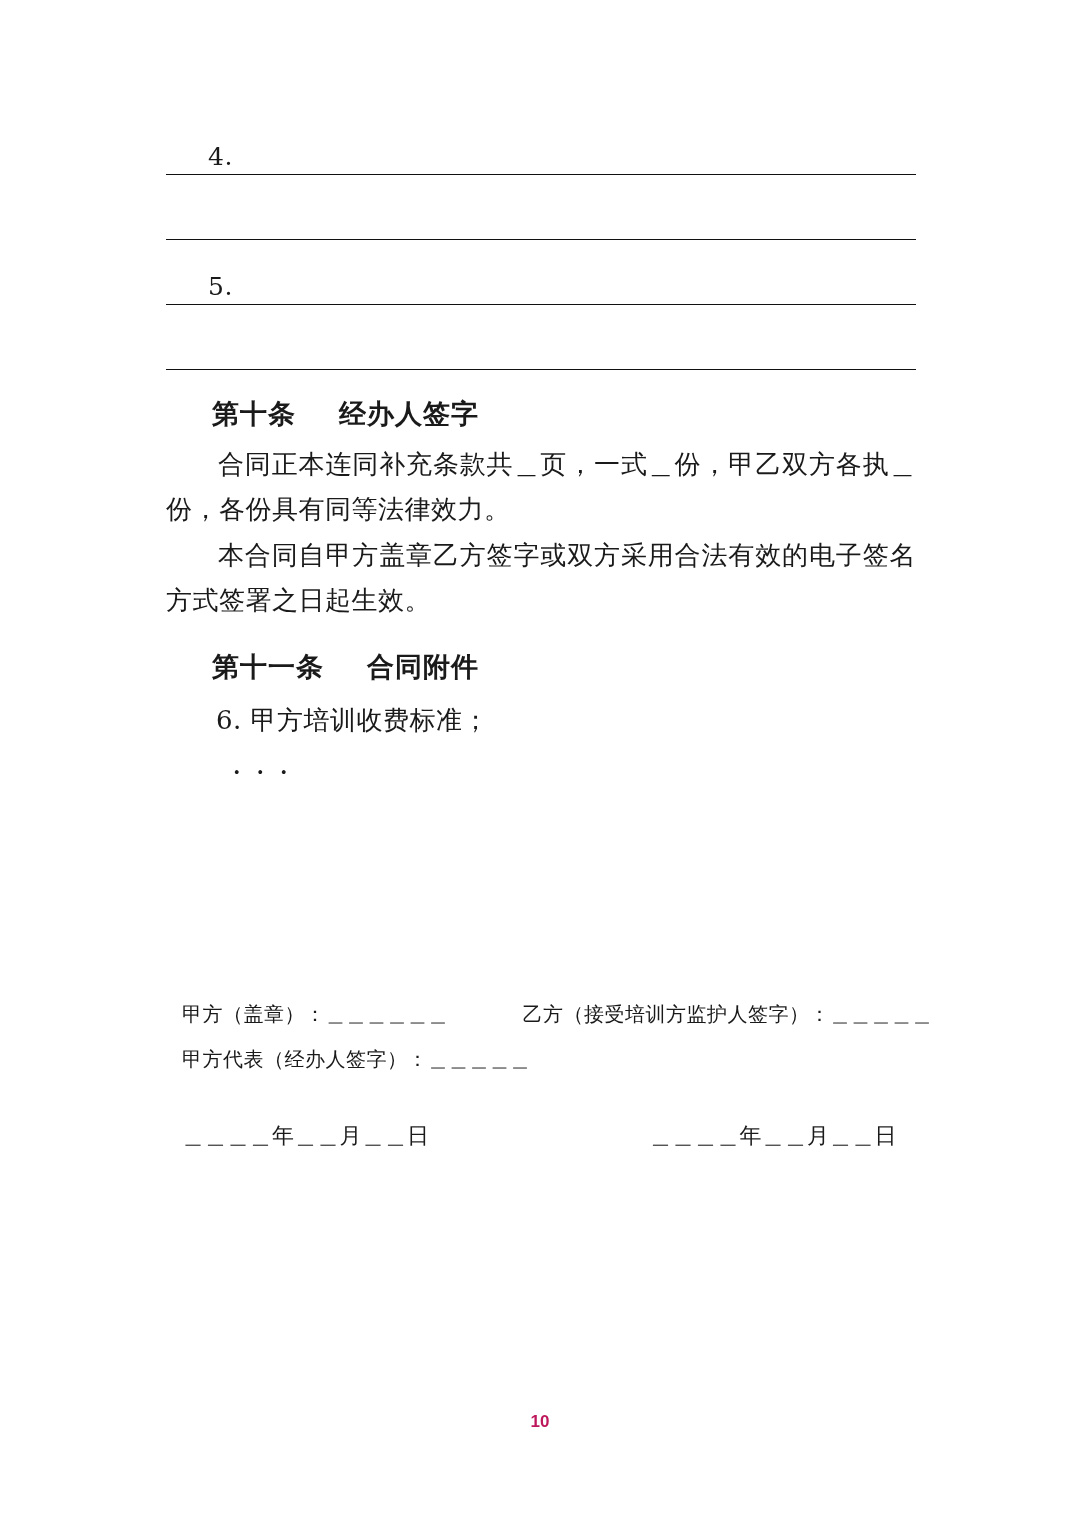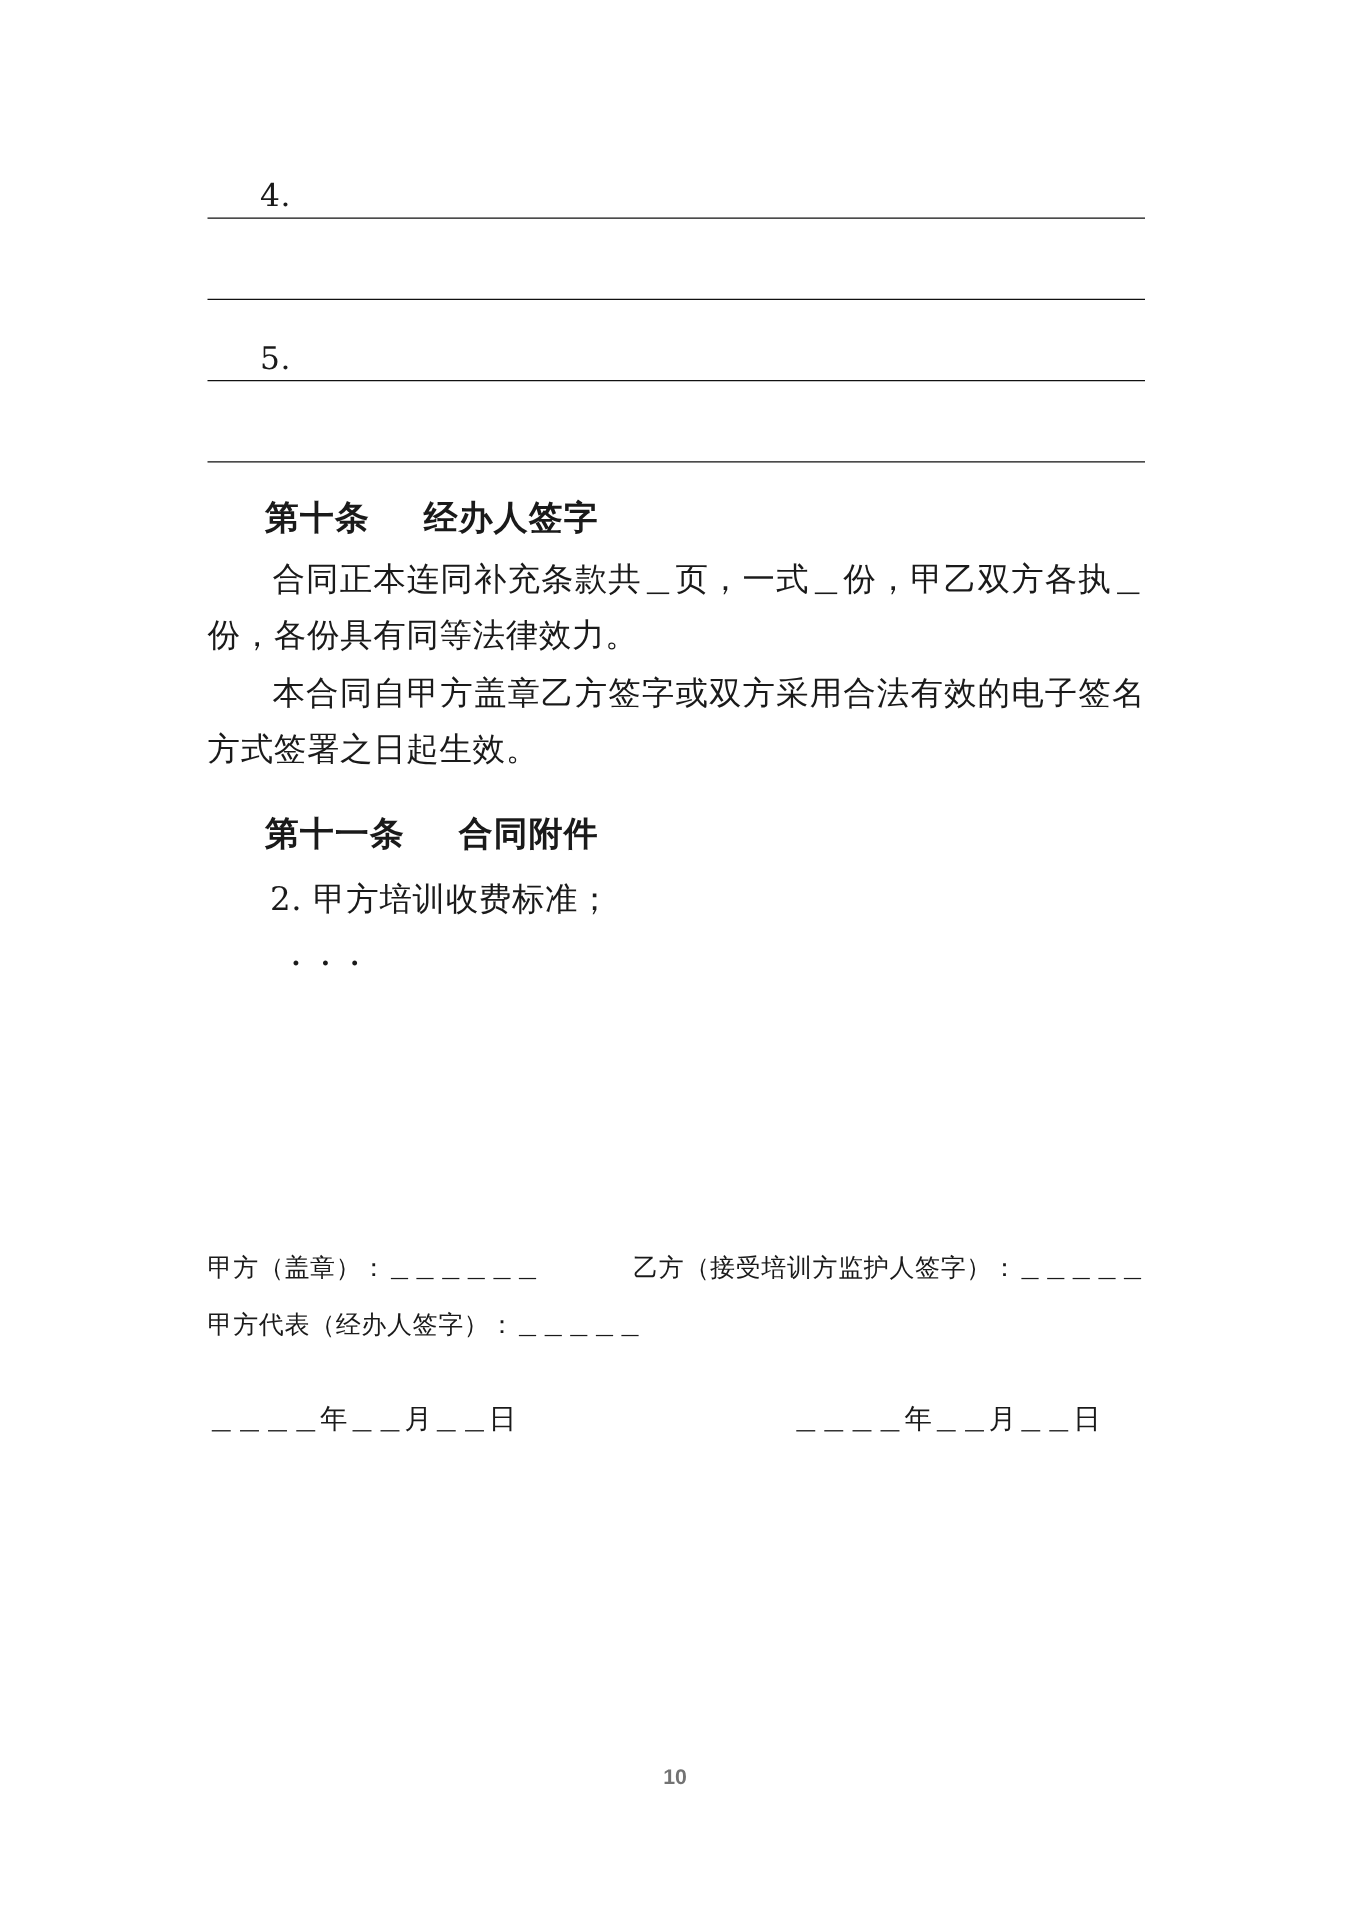--- a/index.html
+++ b/index.html
@@ -83,21 +83,21 @@
     padding-left: 66px;
     font-size: 30px;
     letter-spacing: 14px;
     line-height: 1.6;
     margin-top: 2px;
   }
 
   
   .sig-block {
     position: absolute;
-    left: 166px;
+    left: 182px;
     top: 975px;
     width: 760px;
     font-size: 20px;
     line-height: 1.55;
     letter-spacing: 0.5px;
   }
   .sig-row {
     display: flex;
     align-items: flex-end;
     margin-bottom: 14px;
@@ -116,21 +116,21 @@
 
   .page-number {
     position: absolute;
     left: 0;
     right: 0;
     top: 1412px;
     text-align: center;
     font-family: "Liberation Sans", "DejaVu Sans", sans-serif;
     font-size: 17px;
     font-weight: bold;
-    color: #737373;
+    color: #be185d;
   }
 </style>
 </head>
 <body>
 
 <div class="page">
 
   <div class="content">
 
     <div class="blank-row">
@@ -161,21 +161,21 @@
     <p class="body indent">合同正本连同补充条款共＿页，一式＿份，甲乙双方各执＿份，各份具有同等法律效力。</p>
     <p class="body indent">本合同自甲方盖章乙方签字或双方采用合法有效的电子签名方式签署之日起生效。</p>
 
     <h2 class="clause">
       <span>第十一条</span>
       <span class="gap"></span>
       <span>合同附件</span>
     </h2>
 
     <ul class="attachments">
-      <li>2. 甲方培训收费标准；</li>
+      <li>6. 甲方培训收费标准；</li>
     </ul>
 
     <div class="ellipsis-line">···</div>
 
   </div>
 
   <div class="sig-block">
     <div class="sig-row">
       <span class="sig-left">甲方（盖章）：＿＿＿＿＿＿</span>
       <span class="sig-right">乙方（接受培训方监护人签字）：＿＿＿＿＿</span>

